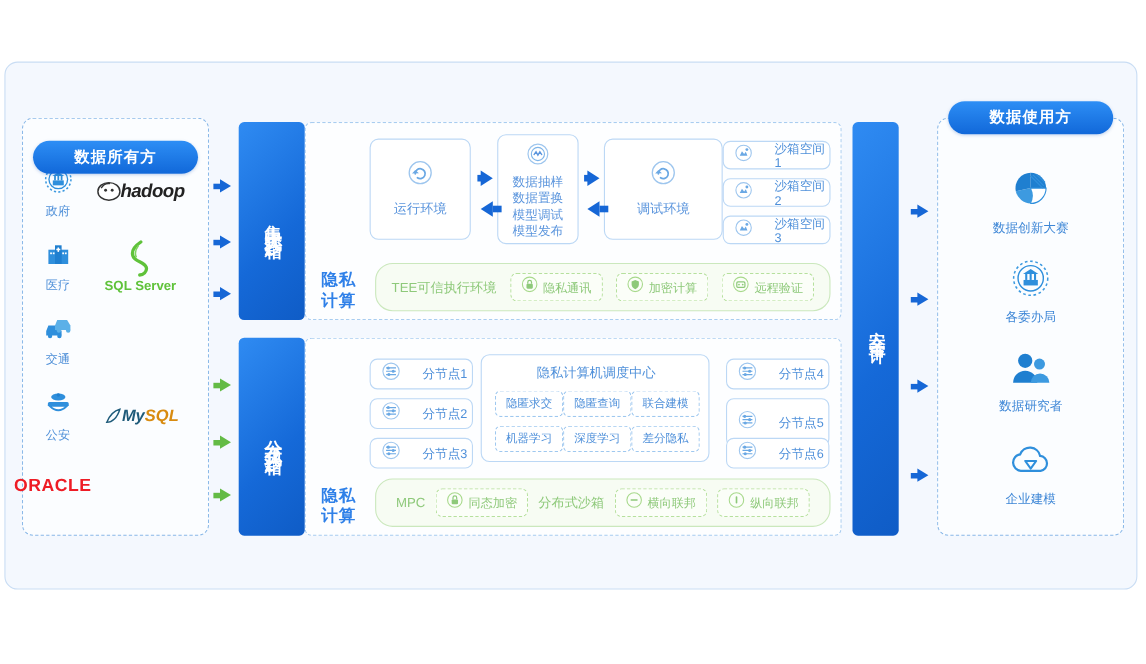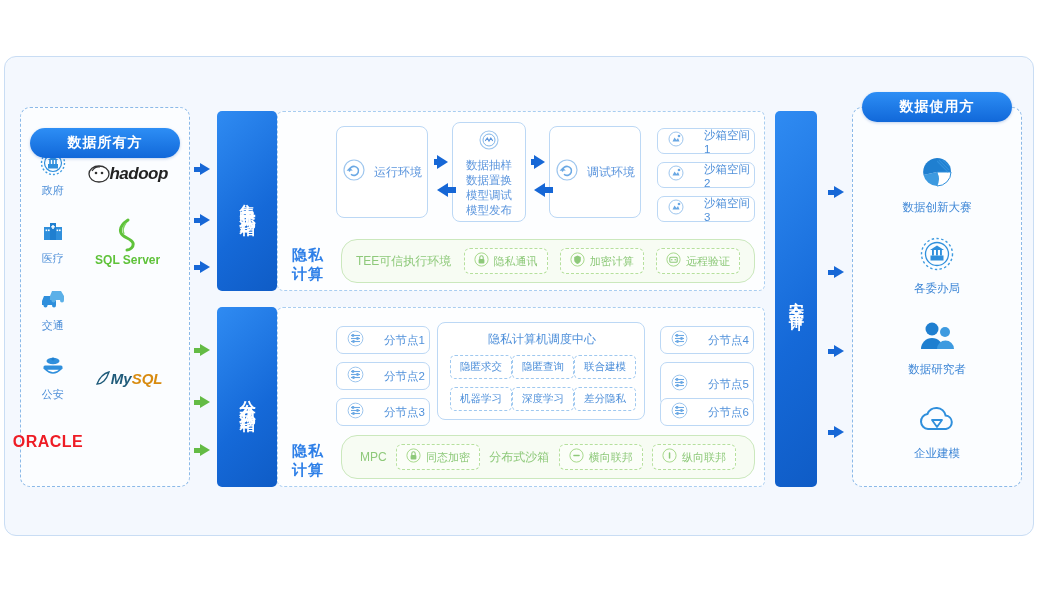--- a/index.html
+++ b/index.html
@@ -48,21 +48,21 @@
   #bar-audit{left:775px;top:111px;width:42px;height:376px;font-size:15px;letter-spacing:5px;}
 
   
   .sandbox{position:absolute;border:1px dashed #a9cdf0;border-radius:6px;
            background:#fdfeff;box-sizing:border-box;}
   #sb-central{left:277px;top:111px;width:488px;height:180px;}
   #sb-distributed{left:277px;top:307px;width:488px;height:180px;}
 
   
   .box{position:absolute;border:1px solid #bcd8f5;border-radius:8px;background:#fff;box-sizing:border-box;}
-  .envbox{display:flex;align-items:center;justify-content:center;gap:8px;}
+  .envbox{display:flex;flex-direction:column;align-items:center;justify-content:center;gap:8px;}
   .envbox .lbl{font-size:12px;color:#5b95dd;}
   .stackbox{display:flex;flex-direction:column;align-items:center;justify-content:center;padding-top:4px;}
   .stackbox .icon{margin-bottom:4px;}
   .stackbox .line{font-size:11.5px;color:#5b95dd;line-height:15px;}
 
   
   .chip{position:absolute;border:1px solid #bcd8f5;border-radius:7px;background:#fff;
         display:flex;align-items:center;gap:20px;padding-left:10px;box-sizing:border-box;}
   .chip .lbl{font-size:11.5px;color:#4f90da;}
 
@@ -236,21 +236,21 @@
           <circle cx="10" cy="10" r="6" fill="none" stroke="#7fb5e9" stroke-width="1"></circle>
           <path d="M6.5 10.5 l1.8-2.5 l1.7 3 l1.8-3 l1.7 2.5" fill="none" stroke="#5b95dd" stroke-width="1.2" stroke-linecap="round"></path>
         </svg>
     </span>
     <span class="line">数据抽样</span>
     <span class="line">数据置换</span>
     <span class="line">模型调试</span>
     <span class="line">模型发布</span>
   </div>
 
-  <div class="box envbox" style="left:549px;top:126px;width:92px;height:92px;">
+  <div class="box envbox" style="left:549px;top:126px;width:108px;height:92px;">
     <span>
       <svg width="24" height="24" viewBox="0 0 24 24">
           <circle cx="12" cy="12" r="10" fill="none" stroke="#9ec6ee" stroke-width="1.2"></circle>
           <path d="M7.5 13 a4.5 4.5 0 1 1 2 3.6" fill="none" stroke="#6aa8e4" stroke-width="1.6" stroke-linecap="round"></path>
           <polygon points="7.5,9.5 10.8,12.6 4.6,12.8" fill="#6aa8e4"></polygon>
         </svg>
     </span>
     <span class="lbl">调试环境</span>
   </div>
 

